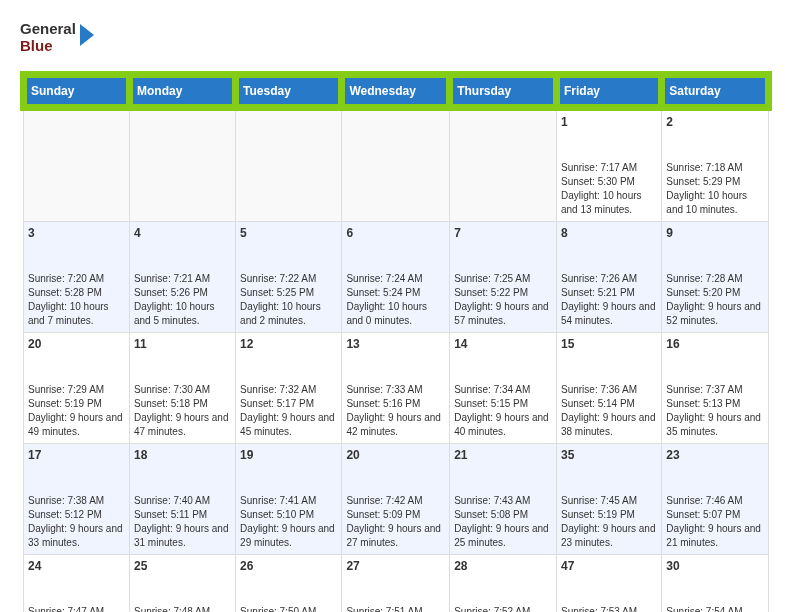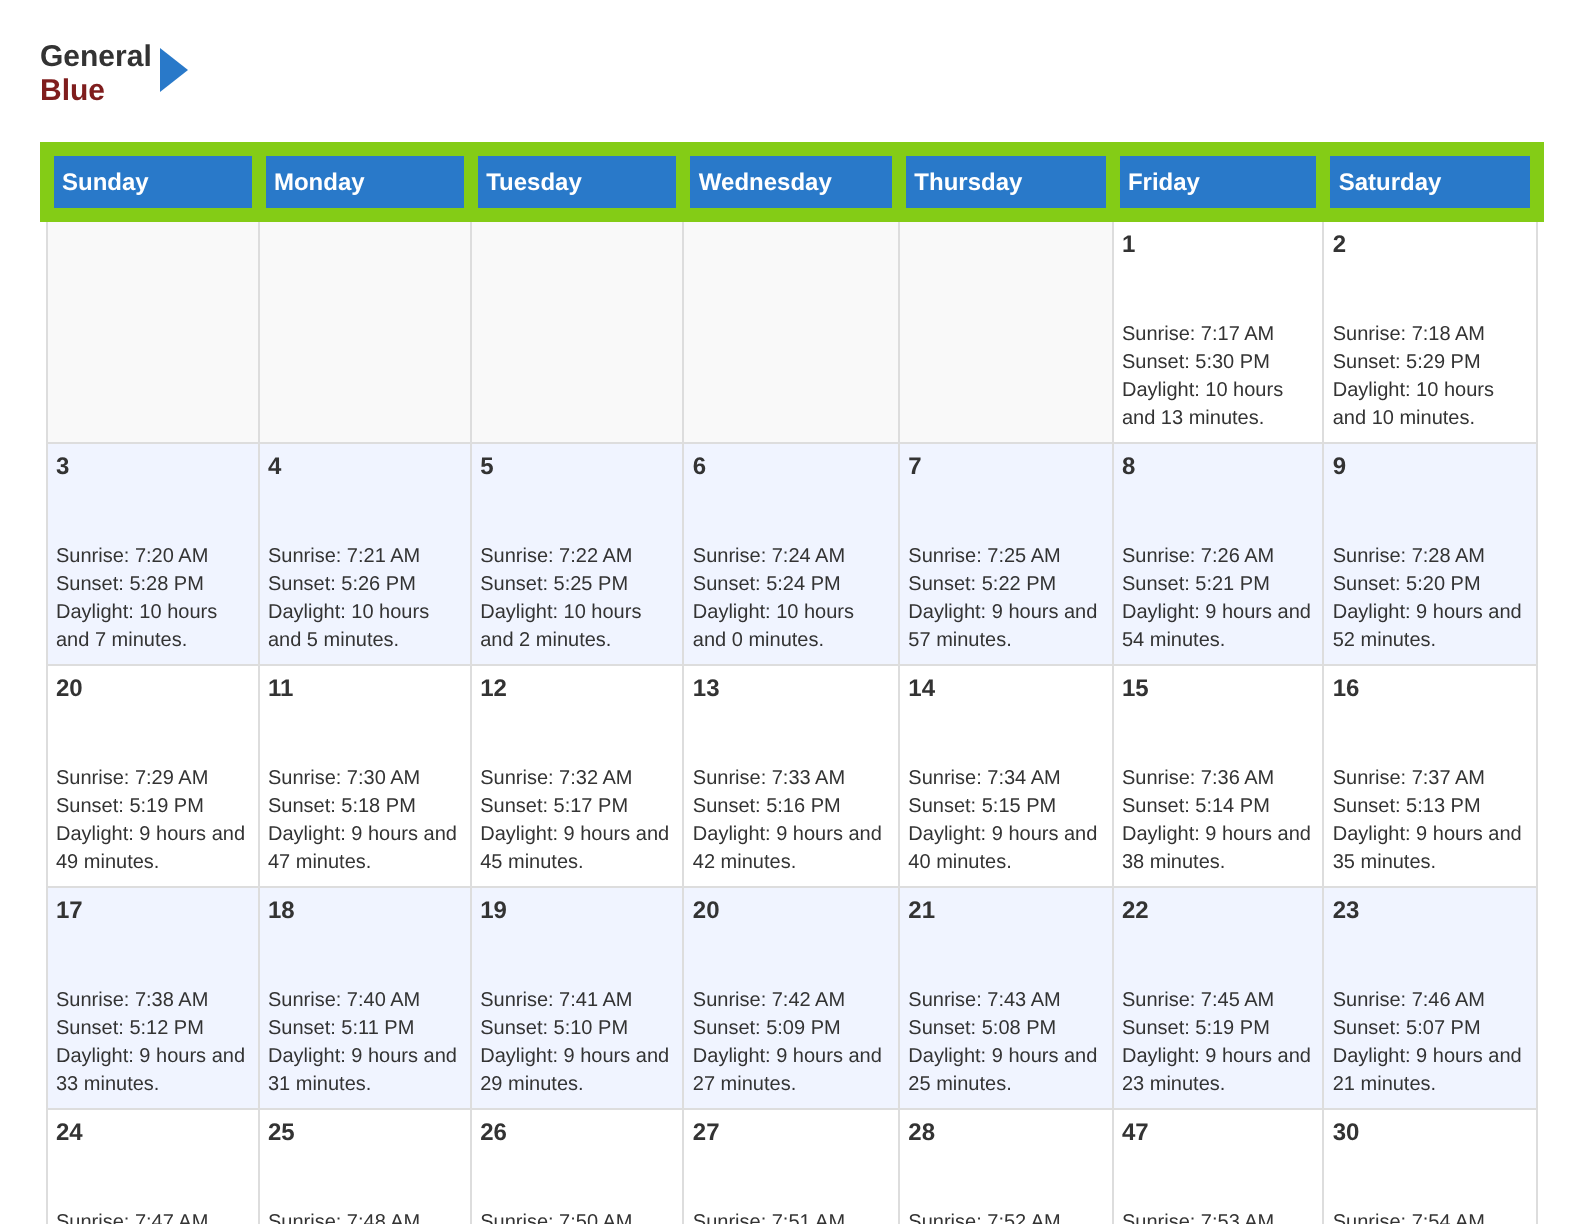--- a/index.html
+++ b/index.html
@@ -242,21 +242,21 @@
 Sunset: 5:09 PM
 Daylight: 9 hours and 27 minutes.</div>
         </td>
         <td>
           <div class="day-num">21</div>
           <div class="day-info">Sunrise: 7:43 AM
 Sunset: 5:08 PM
 Daylight: 9 hours and 25 minutes.</div>
         </td>
         <td>
-          <div class="day-num">22</div>
+          <div class="day-num">35</div>
           <div class="day-info">Sunrise: 7:45 AM
 Sunset: 5:19 PM
 Daylight: 9 hours and 23 minutes.</div>
         </td>
         <td>
           <div class="day-num">23</div>
           <div class="day-info">Sunrise: 7:46 AM
 Sunset: 5:07 PM
 Daylight: 9 hours and 21 minutes.</div>
         </td>

